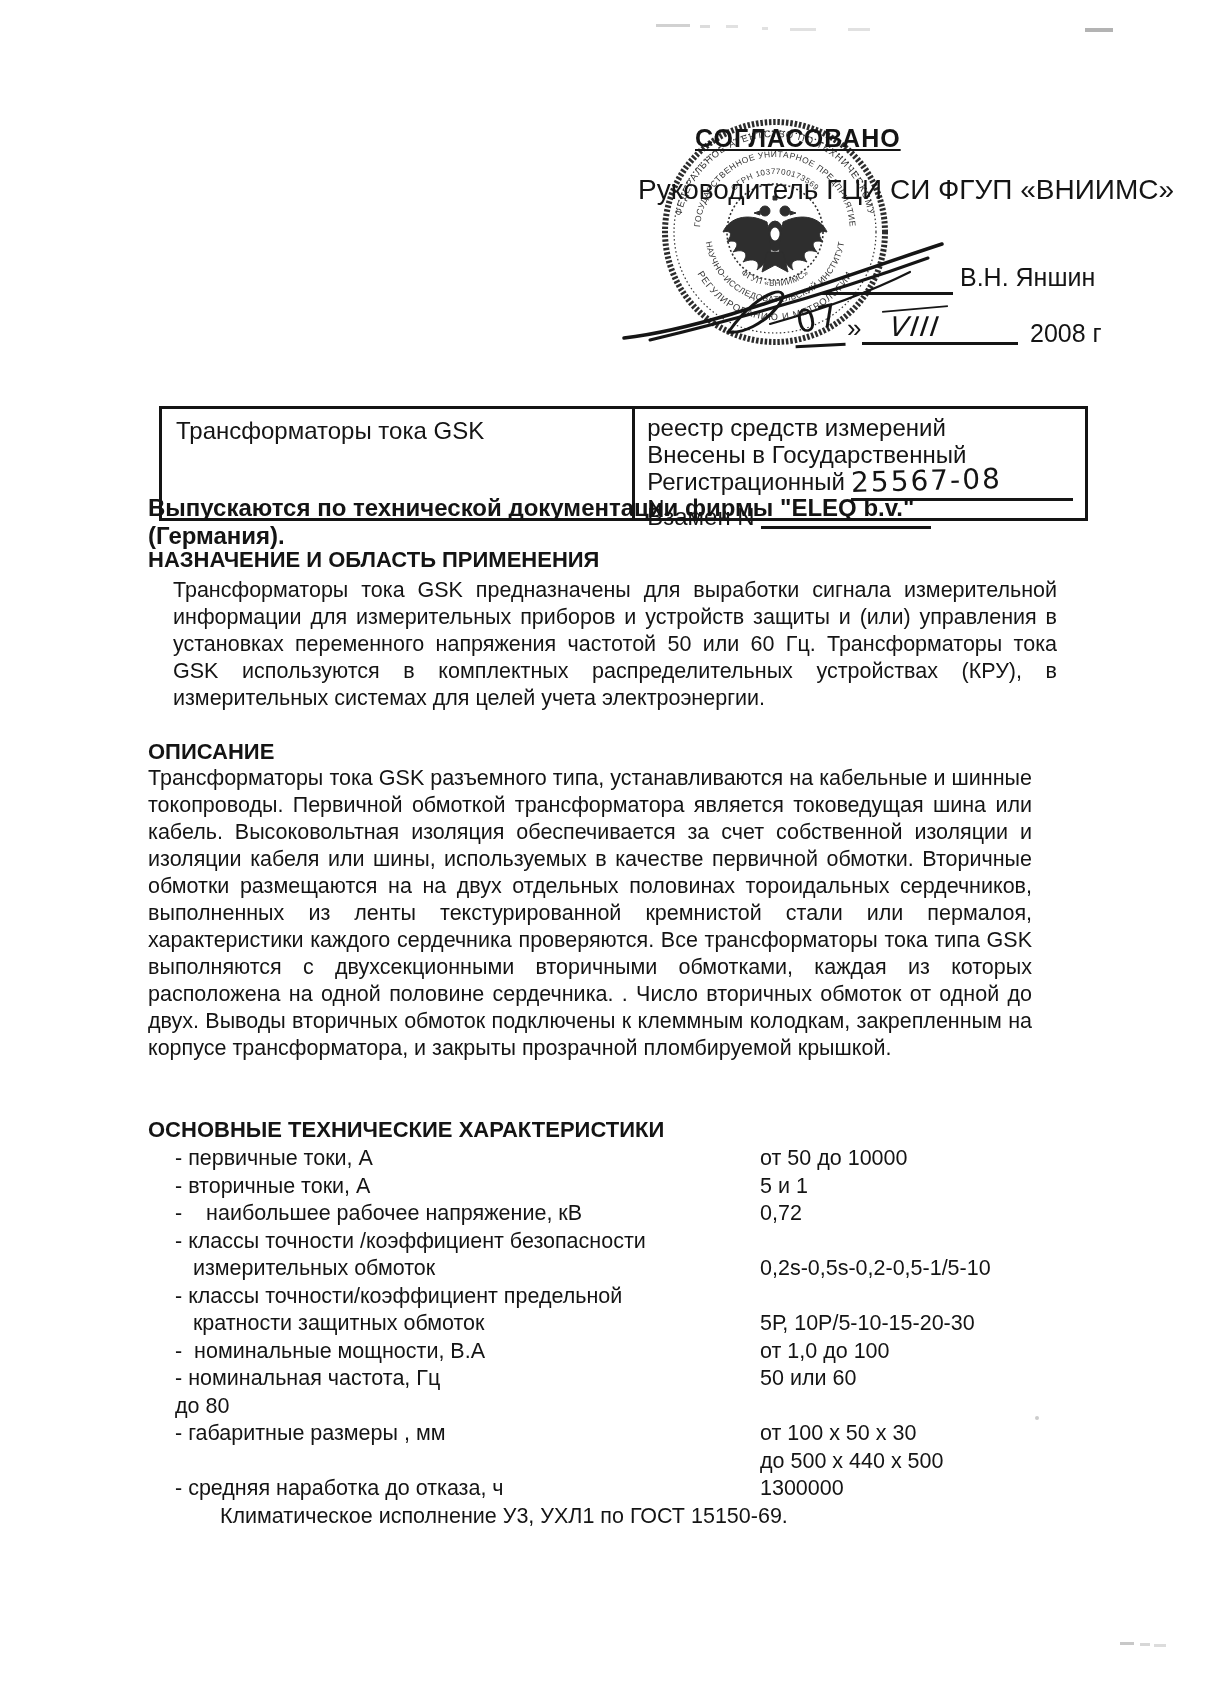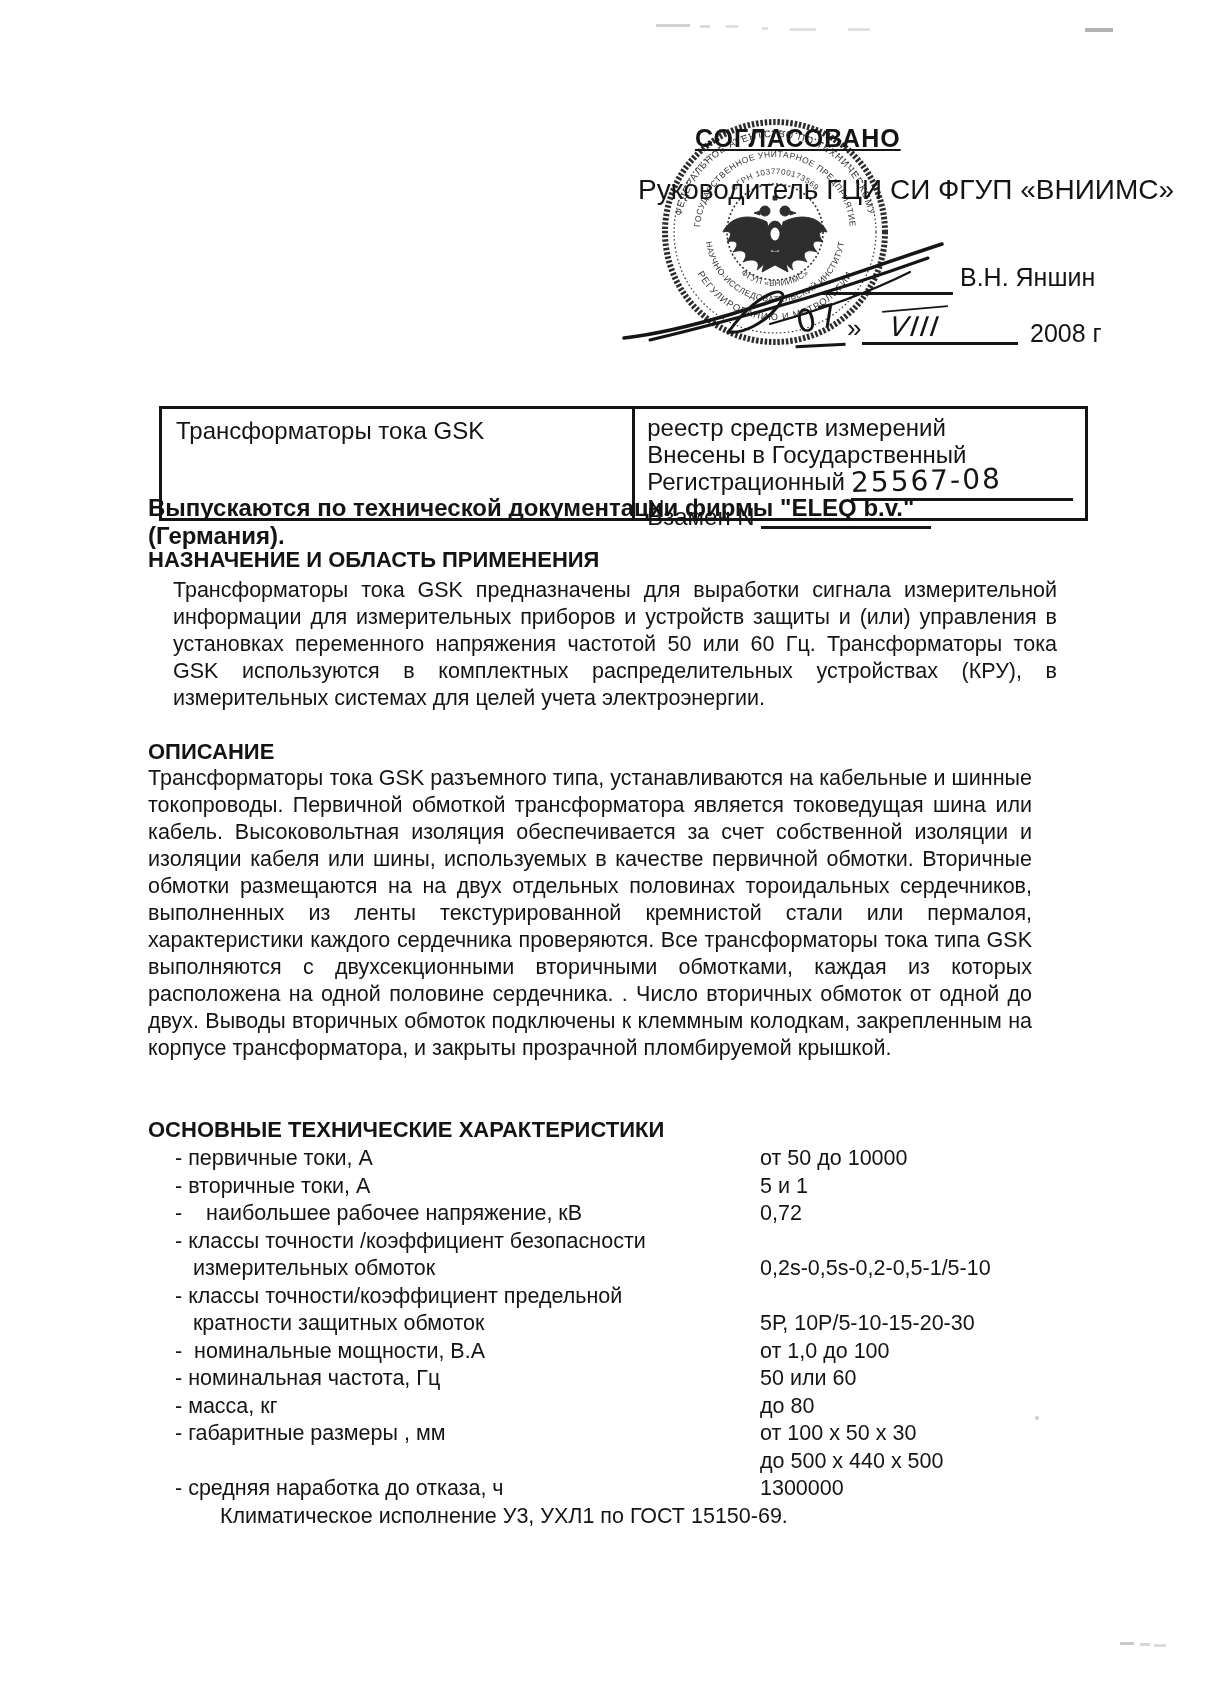--- a/index.html
+++ b/index.html
@@ -195,21 +195,20 @@
     </div>
     <div class="spec-row">
       <span class="spec-label">-  номинальные мощности, В.А</span>
       <span class="spec-value">от 1,0 до 100</span>
     </div>
     <div class="spec-row">
       <span class="spec-label">- номинальная частота, Гц</span>
       <span class="spec-value">50 или 60</span>
     </div>
     <div class="spec-row">
-      <span class="spec-label">- масса, кг</span>
       <span class="spec-value">до 80</span>
     </div>
     <div class="spec-row">
       <span class="spec-label">- габаритные размеры , мм</span>
       <span class="spec-value">от 100 х 50 х 30</span>
     </div>
     <div class="spec-row">
       <span class="spec-label"></span>
       <span class="spec-value">до 500 х 440 х 500</span>
     </div>

